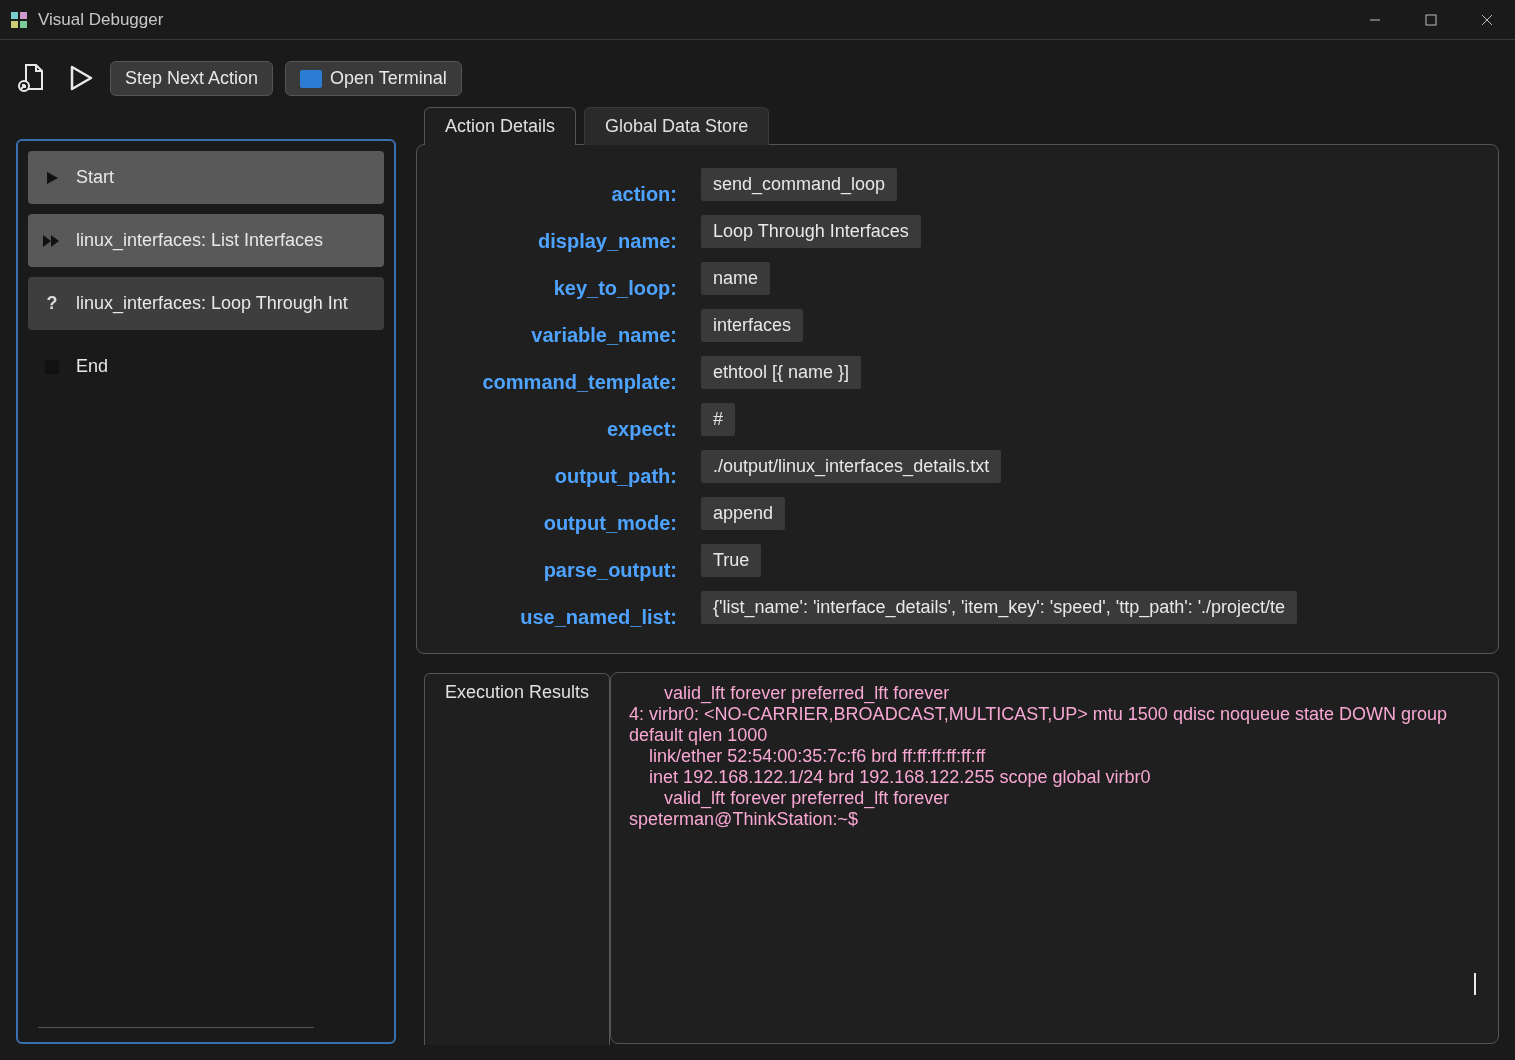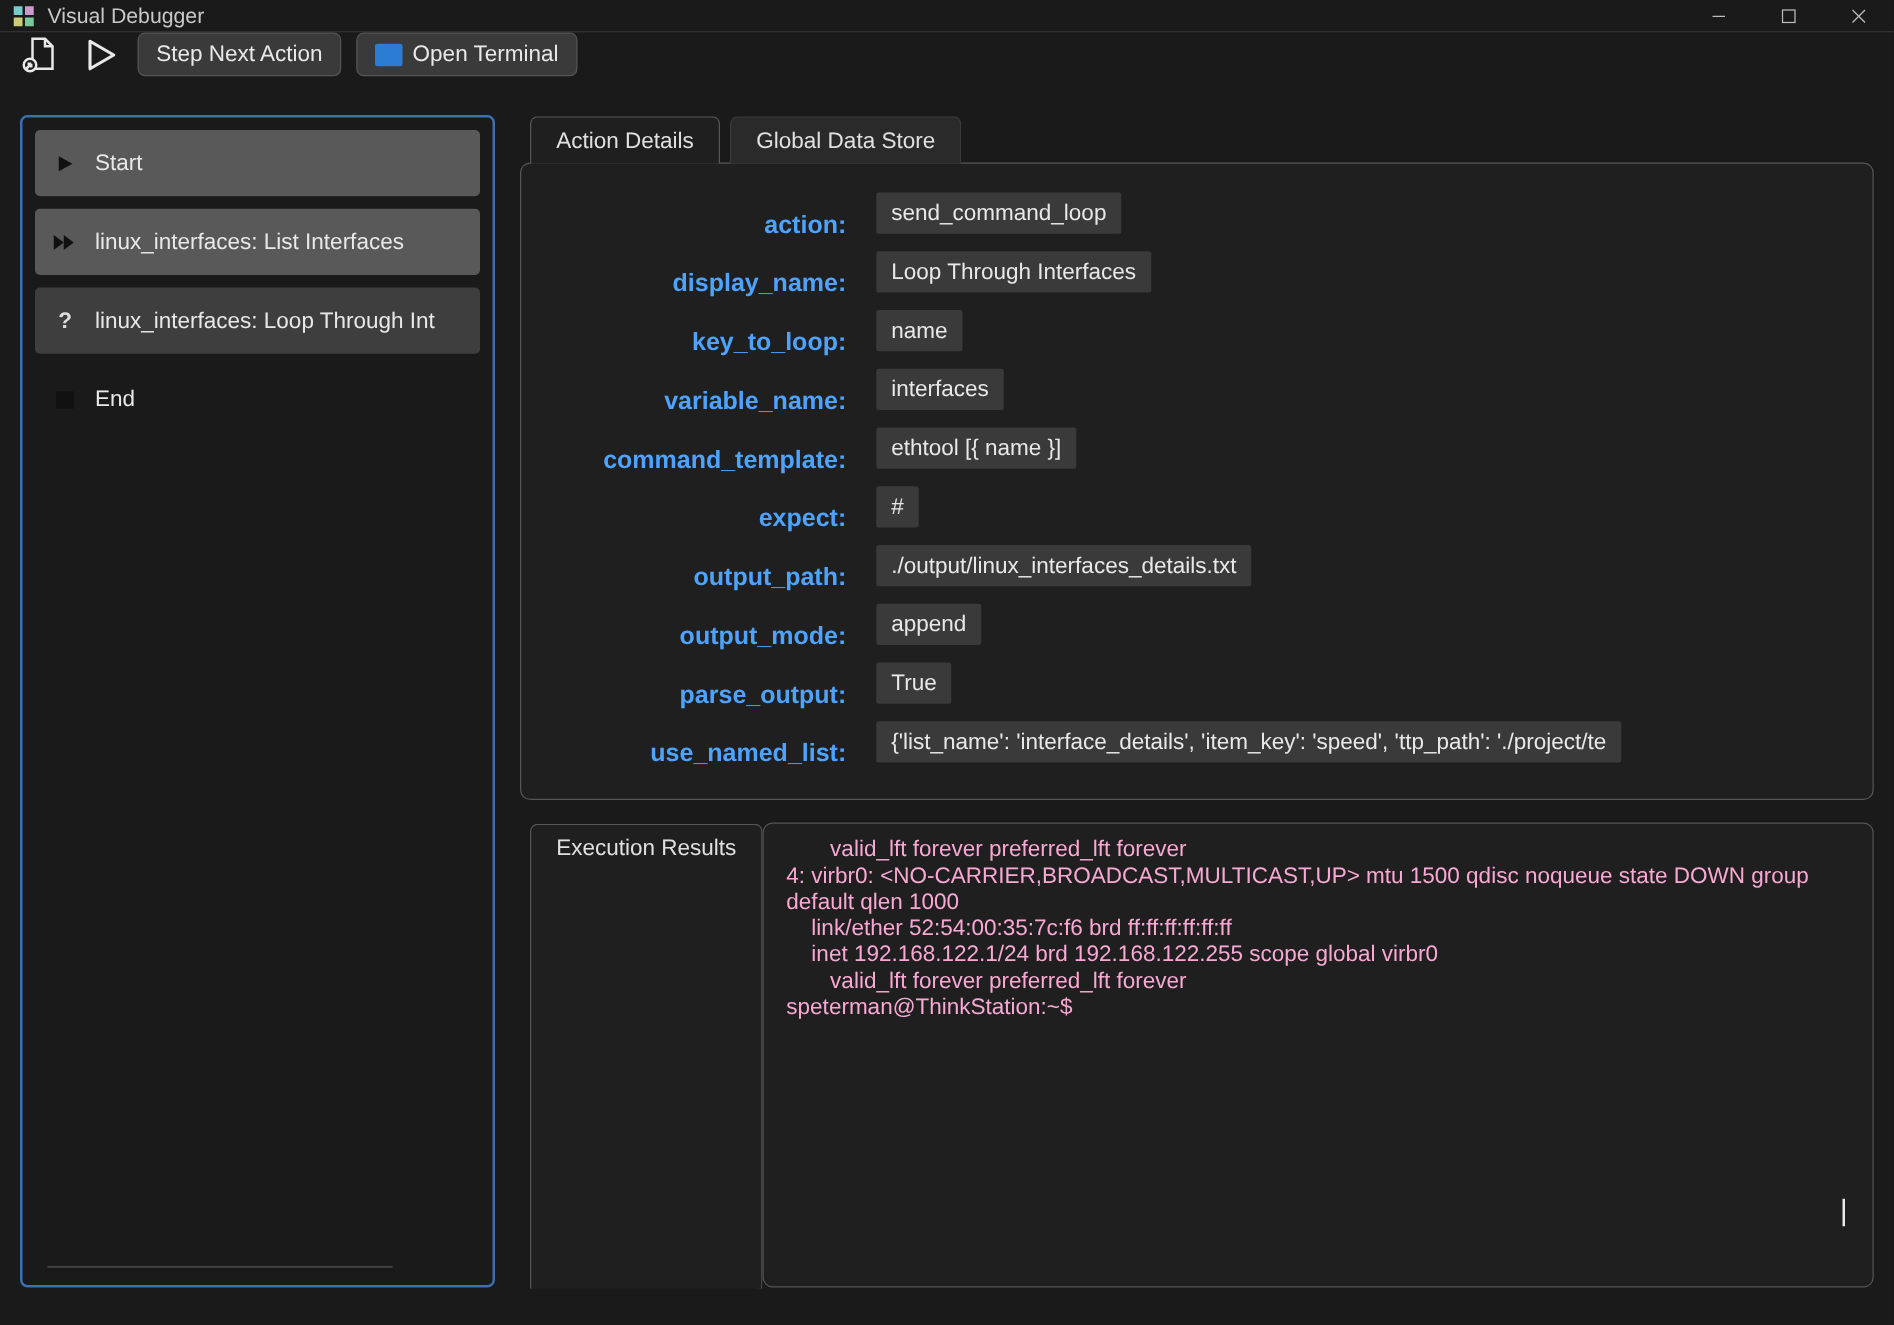--- a/index.html
+++ b/index.html
@@ -8,21 +8,21 @@
     color: #e8e8e8;
     font-family: "Segoe UI", Tahoma, sans-serif;
     font-size: 16px;
     width: 1515px;
     height: 1060px;
     overflow: hidden;
   }
 
   
   .titlebar {
-    height: 26px;
+    height: 40px;
     display: flex;
     align-items: center;
     padding: 0 0 0 10px;
     background: #1a1a1a;
     border-bottom: 1px solid #3a3a3a;
   }
   .titlebar .app-icon {
     width: 18px; height: 18px;
     margin-right: 10px;
     display: inline-block;
@@ -40,21 +40,21 @@
     display: flex; align-items: center; justify-content: center;
     color: #bdbdbd;
     font-size: 14px;
   }
   .win-btn svg { stroke: #bdbdbd; }
 
   
   .toolbar {
     height: 56px;
     display: flex;
-    align-items: flex-start;
+    align-items: flex-end;
     gap: 12px;
     padding: 0 14px;
     background: #1a1a1a;
   }
   .tool-icon-btn {
     width: 36px; height: 36px;
     display: flex; align-items: center; justify-content: center;
     border-radius: 4px;
   }
   .tool-btn {
@@ -98,20 +98,21 @@
   }
   .action-list {
     border: 2px solid #3a6fb0;
     border-radius: 6px;
     flex: 1;
     padding: 10px;
     display: flex;
     flex-direction: column;
     gap: 10px;
     position: relative;
+    margin-top: 33px;
   }
   .action-list::after {
     content: '';
     position: absolute;
     left: 20px; right: 80px; bottom: 14px;
     height: 1px;
     background: #555;
   }
   .action-item {
     background: #3e3e3e;

